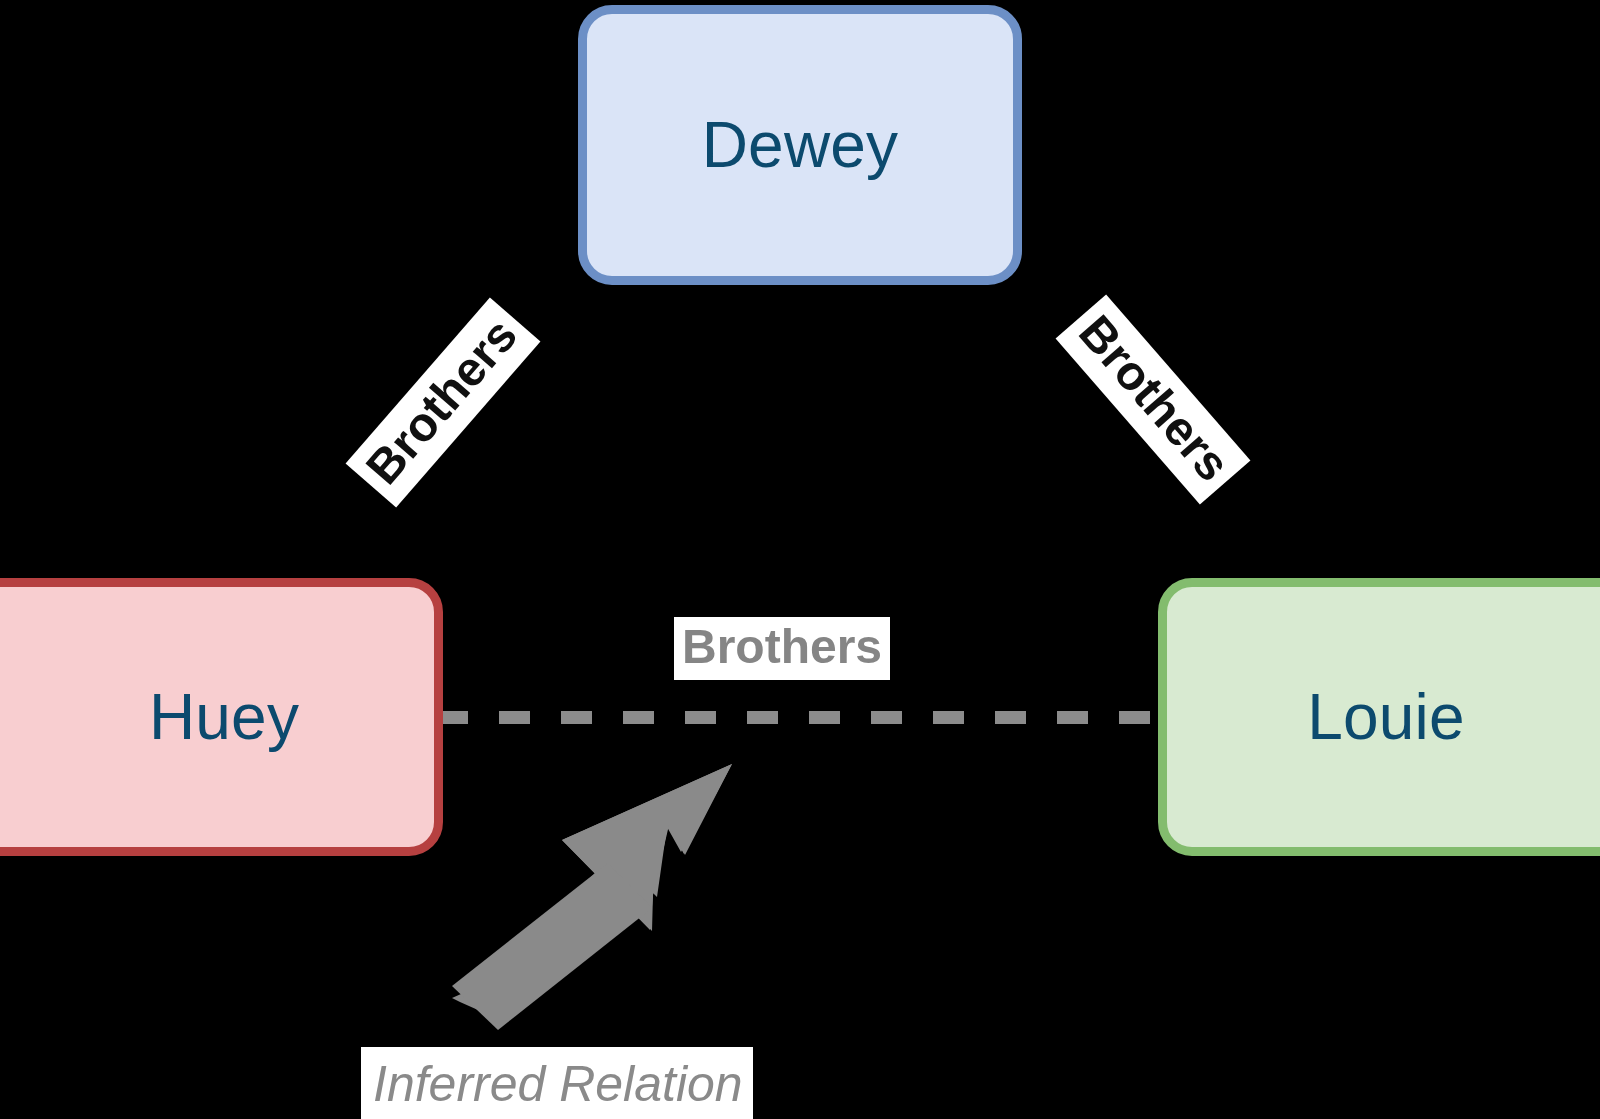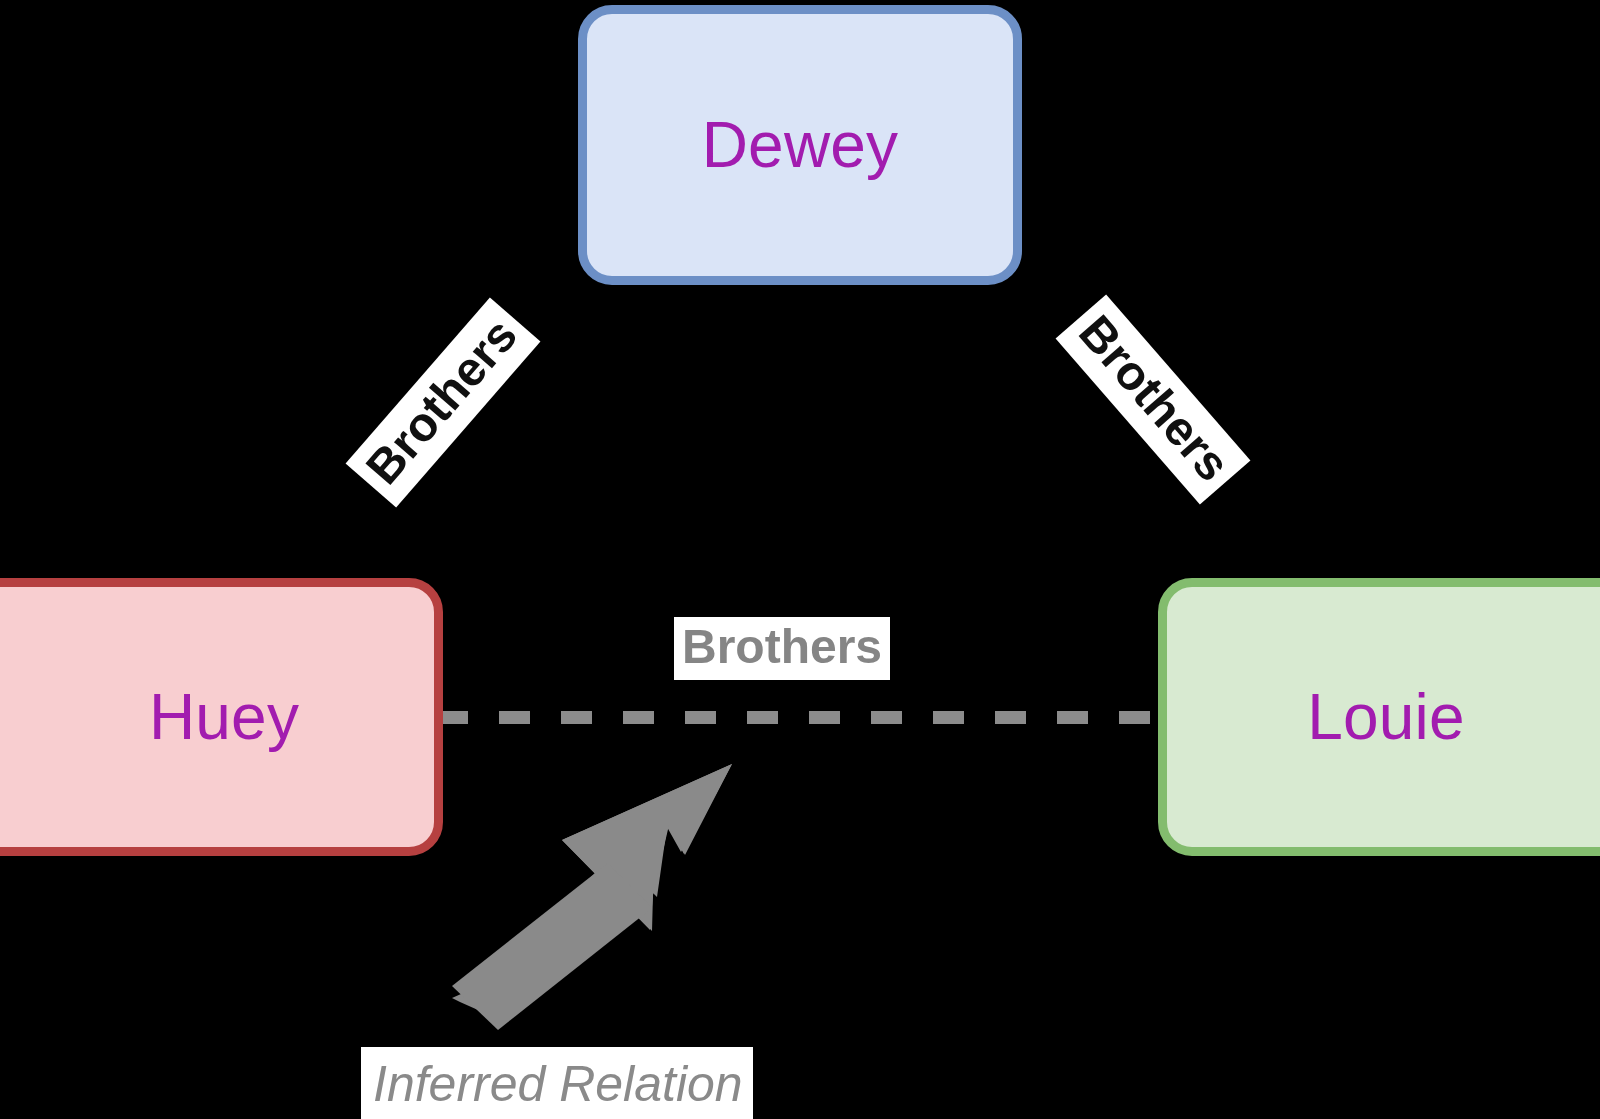--- a/index.html
+++ b/index.html
@@ -17,21 +17,21 @@
   }
   .node {
     position: absolute;
     box-sizing: border-box;
     border-style: solid;
     border-width: 9px;
     border-radius: 34px;
     display: flex;
     align-items: center;
     justify-content: center;
-    color: #a21caf;
+    color: #0c4a6e;
     font-size: 64px;
     font-weight: 400;
     letter-spacing: 0.2px;
     line-height: 1;
   }
   
   #node-dewey {
     left: 578px;
     top: 5px;
     width: 444px;

